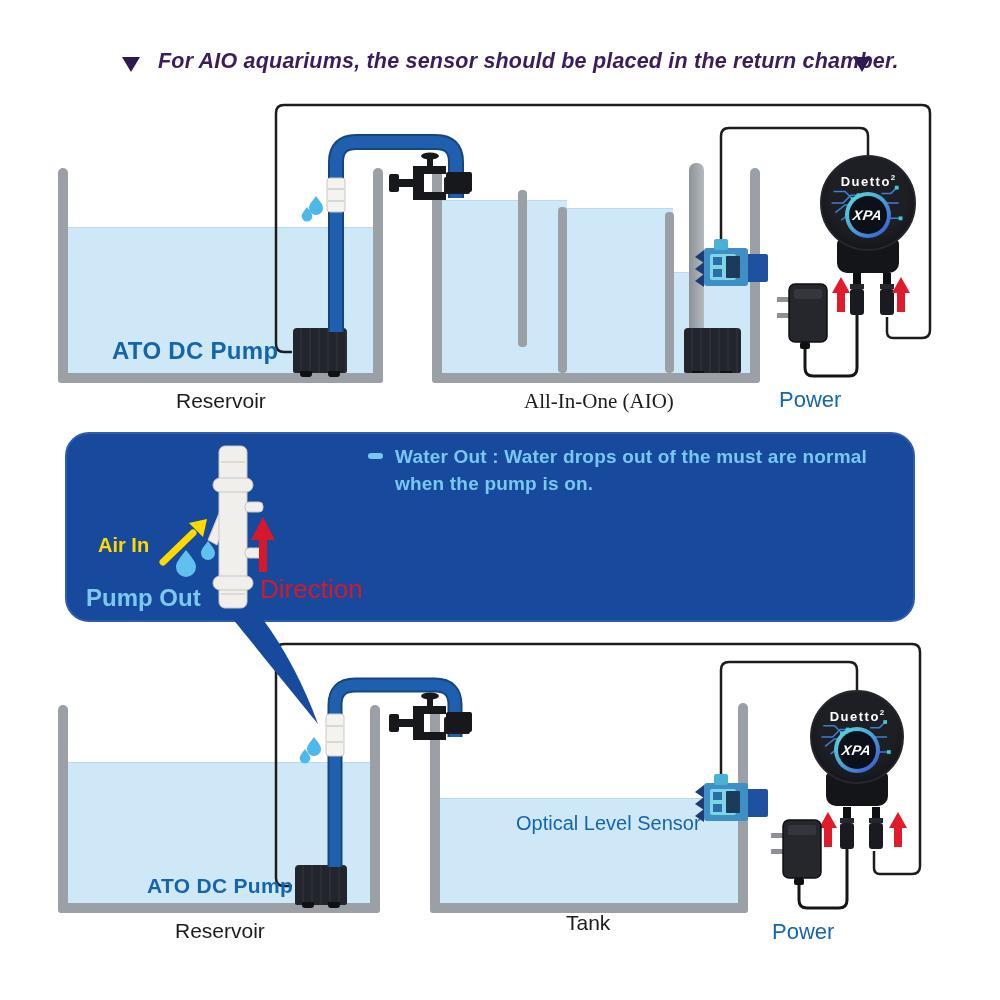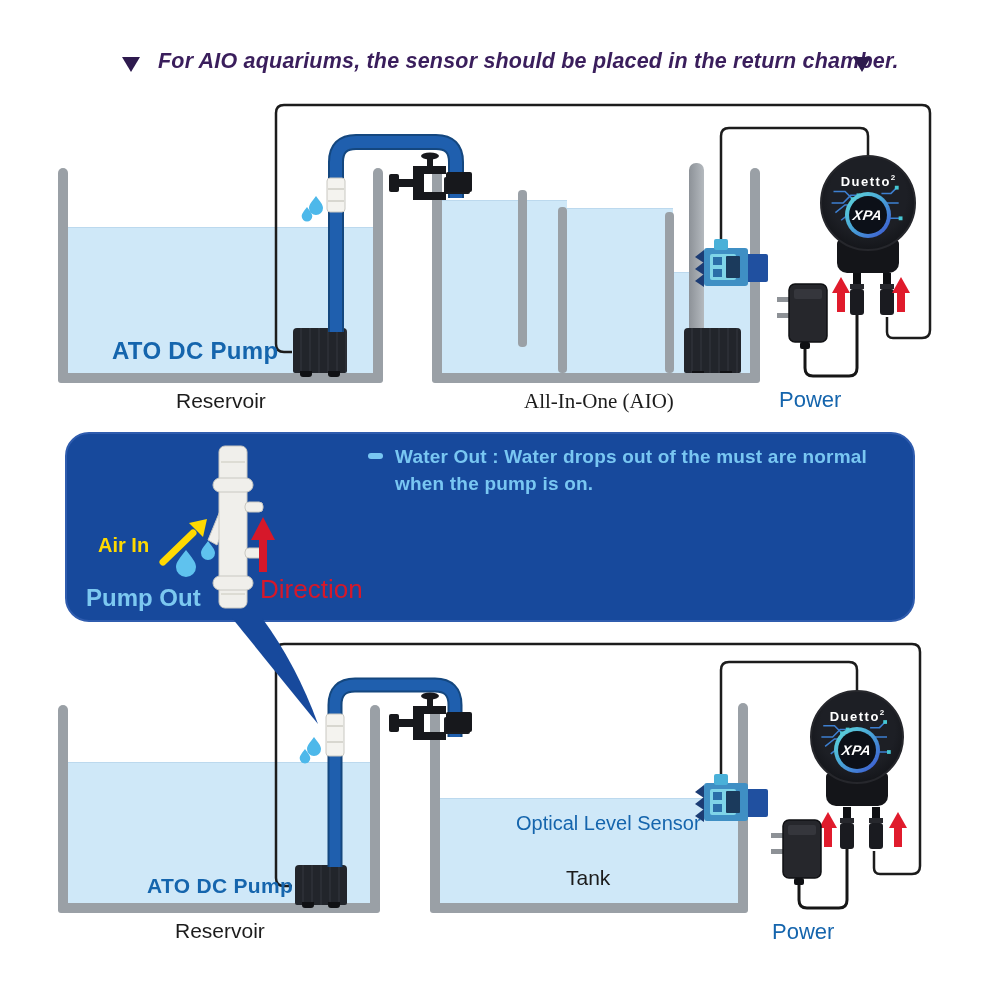--- a/index.html
+++ b/index.html
@@ -314,16 +314,16 @@
     <div class="bullet">
       <span class="dash dash-blue"></span>
       <span class="bullet-text b-blue">Water Out : Water drops out of the must are normal
 when the pump is on.</span>
     </div>
   </div>
 
   <div class="lbl lbl-blue" style="left:147px;top:874px;font-size:21px;font-weight:bold;letter-spacing:0.3px;">ATO DC Pump</div>
   <div class="lbl lbl-blue" style="left:496px;top:812px;font-size:20px;margin-left:20px;">Optical Level Sensor</div>
   <div class="lbl lbl-dark" style="left:175px;top:919px;font-size:21px;">Reservoir</div>
-  <div class="lbl lbl-dark" style="left:566px;top:866px;font-size:21px;">Tank</div>
+  <div class="lbl lbl-dark" style="left:566px;top:911px;font-size:21px;">Tank</div>
   <div class="lbl lbl-blue" style="left:772px;top:919px;font-size:22px;">Power</div>
 
 </div>
 
 </body></html>

